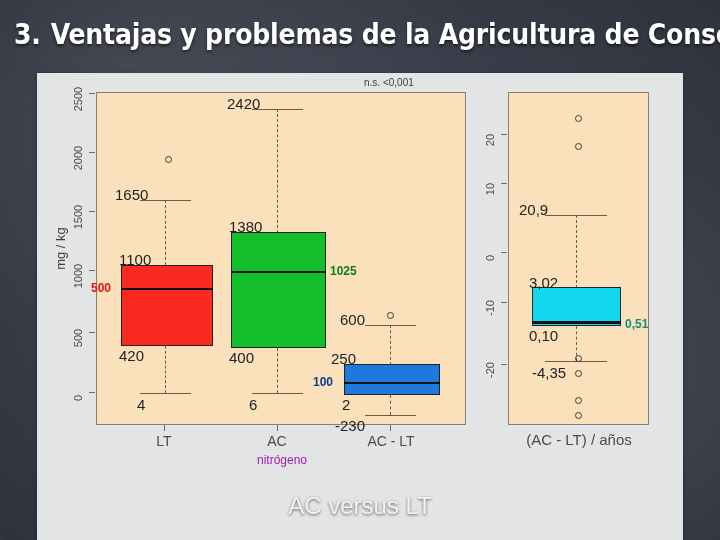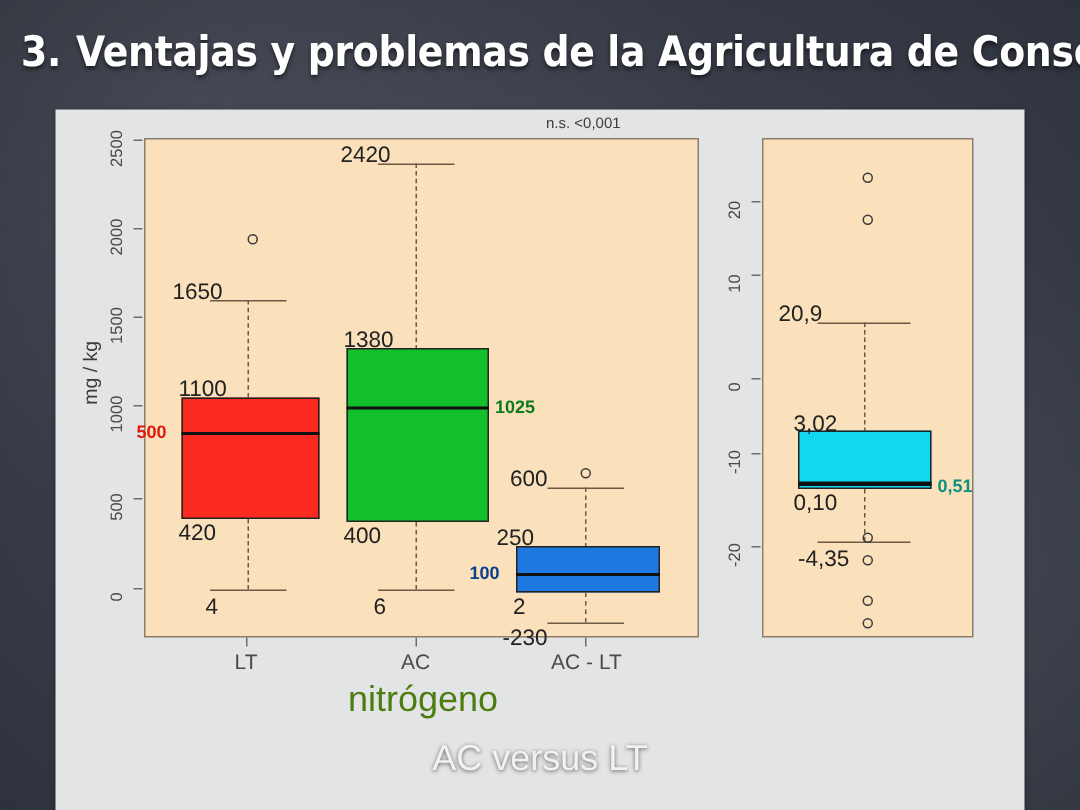--- a/index.html
+++ b/index.html
@@ -63,21 +63,21 @@
   }
   .tick-mark{position:absolute;height:1px;background:#6d6d6d;width:6px;}
   .axis-title-y{
     font-size:13px;color:#3c3c3c;width:70px;
   }
   .xcat{
     position:absolute;font-size:14px;color:#4b4b4b;text-align:center;
     white-space:nowrap;
   }
   .xaxis-title{
-    position:absolute;font-size:24px;color:#4d7c0f;text-align:center;white-space:nowrap;
+    position:absolute;font-size:12px;color:#a21caf;text-align:center;white-space:nowrap;
   }
   .note{
     position:absolute;font-size:10px;color:#3d3d3d;white-space:nowrap;
   }
 
   
   .box{position:absolute;border:1px solid #222;box-sizing:border-box;}
   .median{position:absolute;background:#111;height:2px;}
   .whisker-v{position:absolute;width:0;border-left:1px dashed #6b5b45;}
   .cap{position:absolute;height:1px;background:#6b5b45;}
@@ -219,16 +219,17 @@
     <div class="outlier" style="left:66px;top:219px;opacity:0;"></div>
 
     <div class="outlier" style="left:66px;top:221px;opacity:0;"></div>
 
     <div class="outlier" style="left:66px;top:262px;"></div>
     <div class="outlier" style="left:66px;top:277px;"></div>
     <div class="outlier" style="left:66px;top:304px;"></div>
     <div class="outlier" style="left:66px;top:319px;"></div>
   </div>
 
+  <div class="xaxis-title" style="left:452px;top:358px;width:180px;font-size:15px;color:#4b4b4b;">(AC - LT) / años</div>
 
 </div>
 
 <div id="caption">AC versus LT</div>
 
 </body></html>

